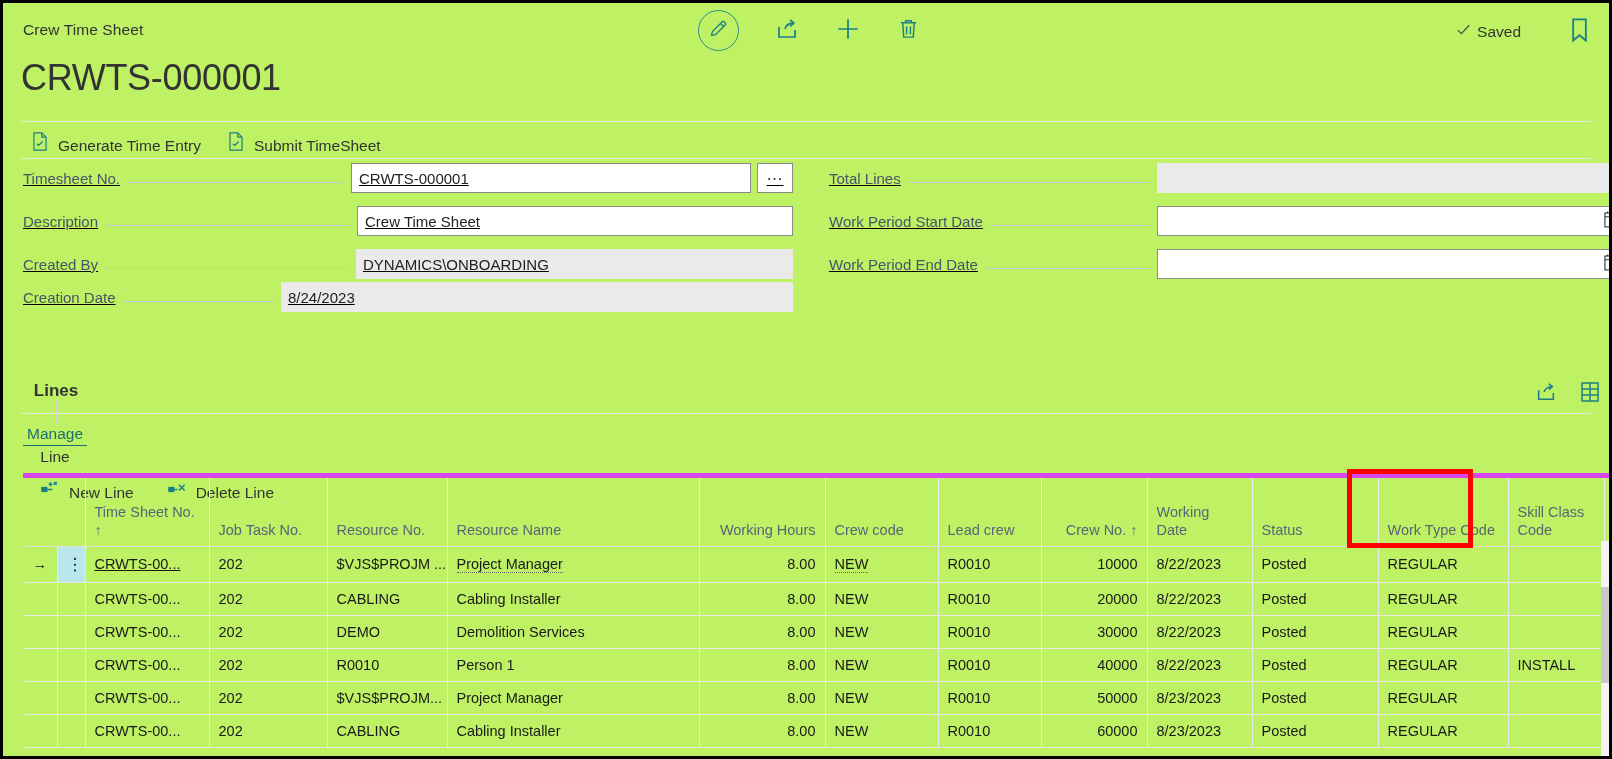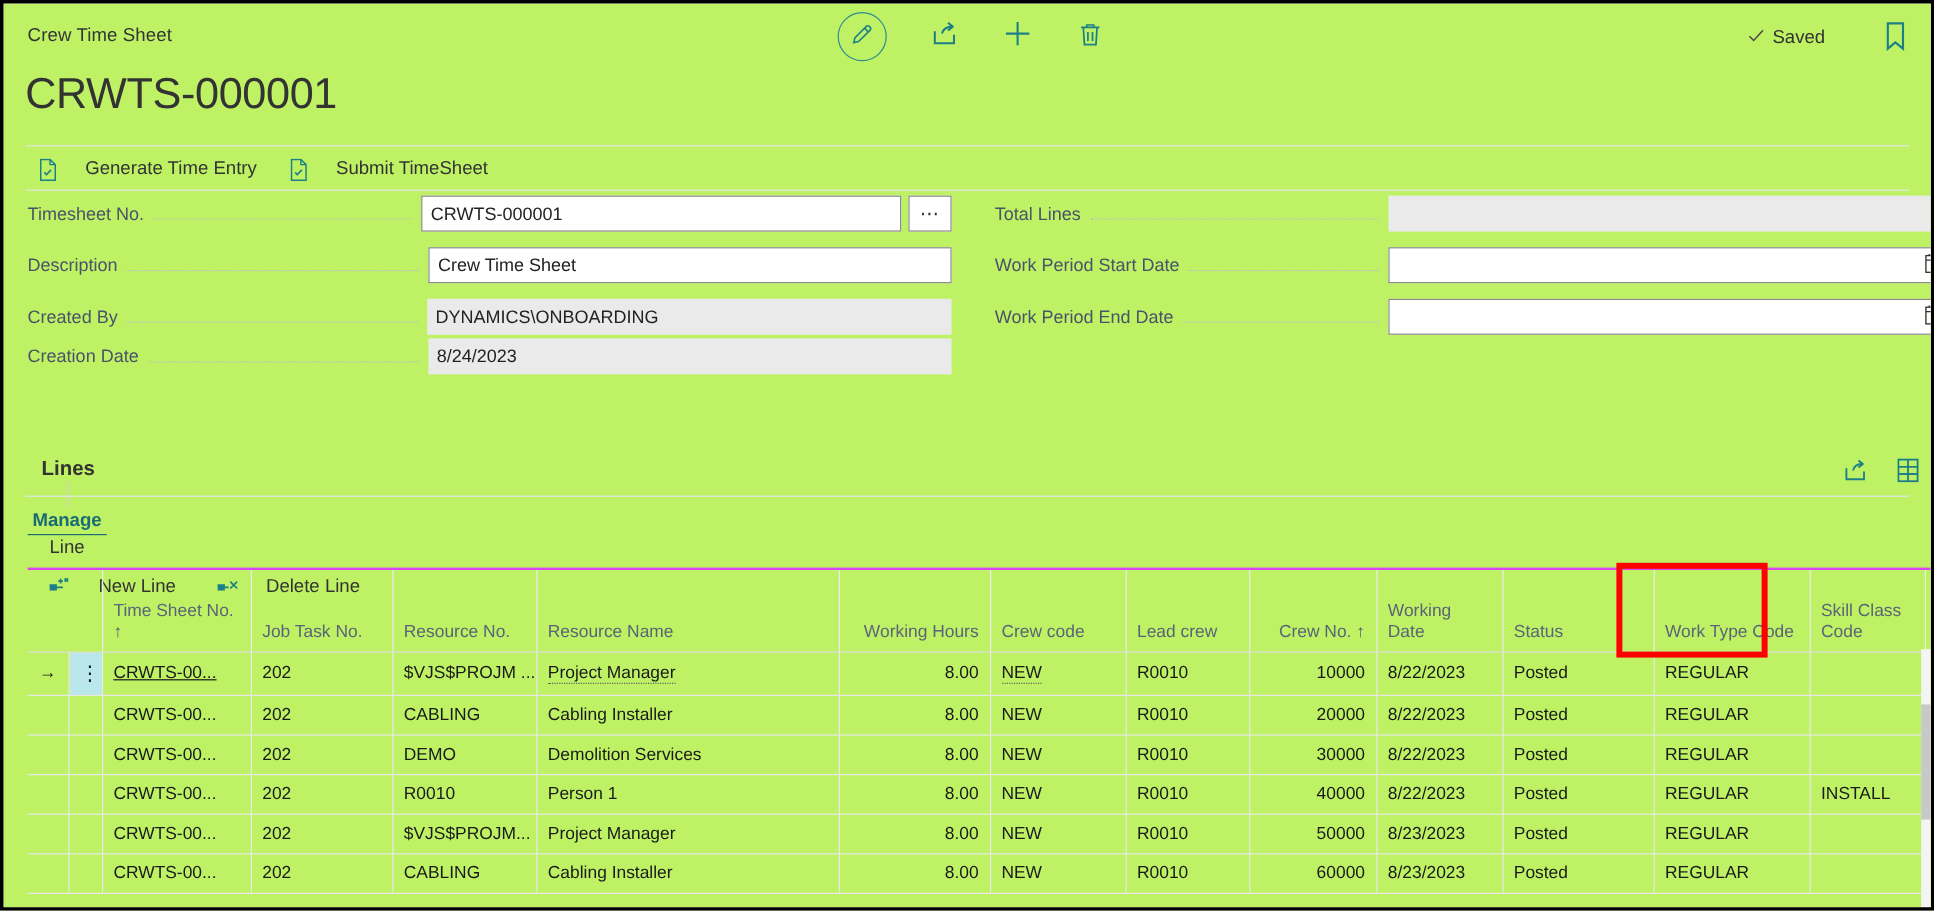--- a/index.html
+++ b/index.html
@@ -83,27 +83,27 @@
     height: 1px;
     background: #e6e6e6;
   }
   .actionbar {
     position: absolute;
     left: 22px; top: 126px;
     display: flex; align-items: center; gap: 14px;
     font-size: 15.5px; color: #333;
   }
   .act-item {
-    display: flex; align-items: flex-start; gap: 22px;
+    display: flex; align-items: flex-end; gap: 9px;
     cursor: pointer;
     padding: 3px 6px;
   }
 
   
-  .form-col { position: absolute; }
+  .form-col { position: absolute; text-decoration: underline; }
   .frow {
     position: relative;
     height: 30px;
     display: flex;
     align-items: center;
   }
   .flabel {
     font-size: 15px;
     color: #49536a;
     white-space: nowrap;
@@ -152,39 +152,39 @@
     left: 20px; top: 378px;
     display: flex; align-items: center; gap: 0px;
     font-size: 16px;
     flex-direction: column;
   }
   .lines-title { font-weight: bold; color: #333; font-size: 17px; padding-right: 20px;}
   .vsep { width:1px; height: 22px; background: #d0d0d0; margin-right: 20px;}
   .tab {
     color: #333; font-size: 15.5px; padding: 2px 4px; cursor: pointer; margin-right: 22px;
   }
-  .tab.active { color: #1c6d73; border-bottom: 1.5px solid #1c6d73; font-weight: bold; }
+  .tab.active { color: #1c6d73; border-bottom: 1.5px solid #1c6d73; }
   .lines-right-icons {
     position: absolute; right: 8px; top: 378px;
     display:flex; align-items:center; gap: 24px;
   }
 
   .subactionbar {
     position: absolute;
     left: 32px; top: 427px;
     display: flex; align-items: center; gap: 22px;
     font-size: 15.5px; color: #333; margin-top: 47px;
   }
 
   
   .grid-wrap {
     position: absolute;
     left: 20px; top: 470px;
     right: 0px;
-    border-top: 2px solid #d946ef;
+    border-top: 5px solid #d946ef;
   }
   table.grid {
     border-collapse: collapse;
     font-size: 14.5px;
     table-layout: fixed;
     width: 1582px;
   }
   table.grid th {
     font-weight: normal;
     color: #5a6478;
@@ -347,21 +347,21 @@
 
     <div class="frow" style="margin-bottom:3px;">
       <span class="flabel">Created By</span>
       <span class="fdots"></span>
       <span class="finput readonly" style="width:437px;">DYNAMICS\ONBOARDING</span>
     </div>
 
     <div class="frow">
       <span class="flabel">Creation Date</span>
       <span class="fdots"></span>
-      <span class="finput readonly" style="width:436px;">8/24/2023</span>
+      <span class="finput readonly" style="width:512px;">8/24/2023</span>
     </div>
   </div>
 
   <div class="form-col" style="left:826px; top:160px; width:790px;">
 
     <div class="frow" style="margin-bottom:13px;">
       <span class="flabel">Total Lines</span>
       <span class="fdots" style="max-width:305px;"></span>
       <span class="finput readonly" style="width:462px;"></span>
     </div>

